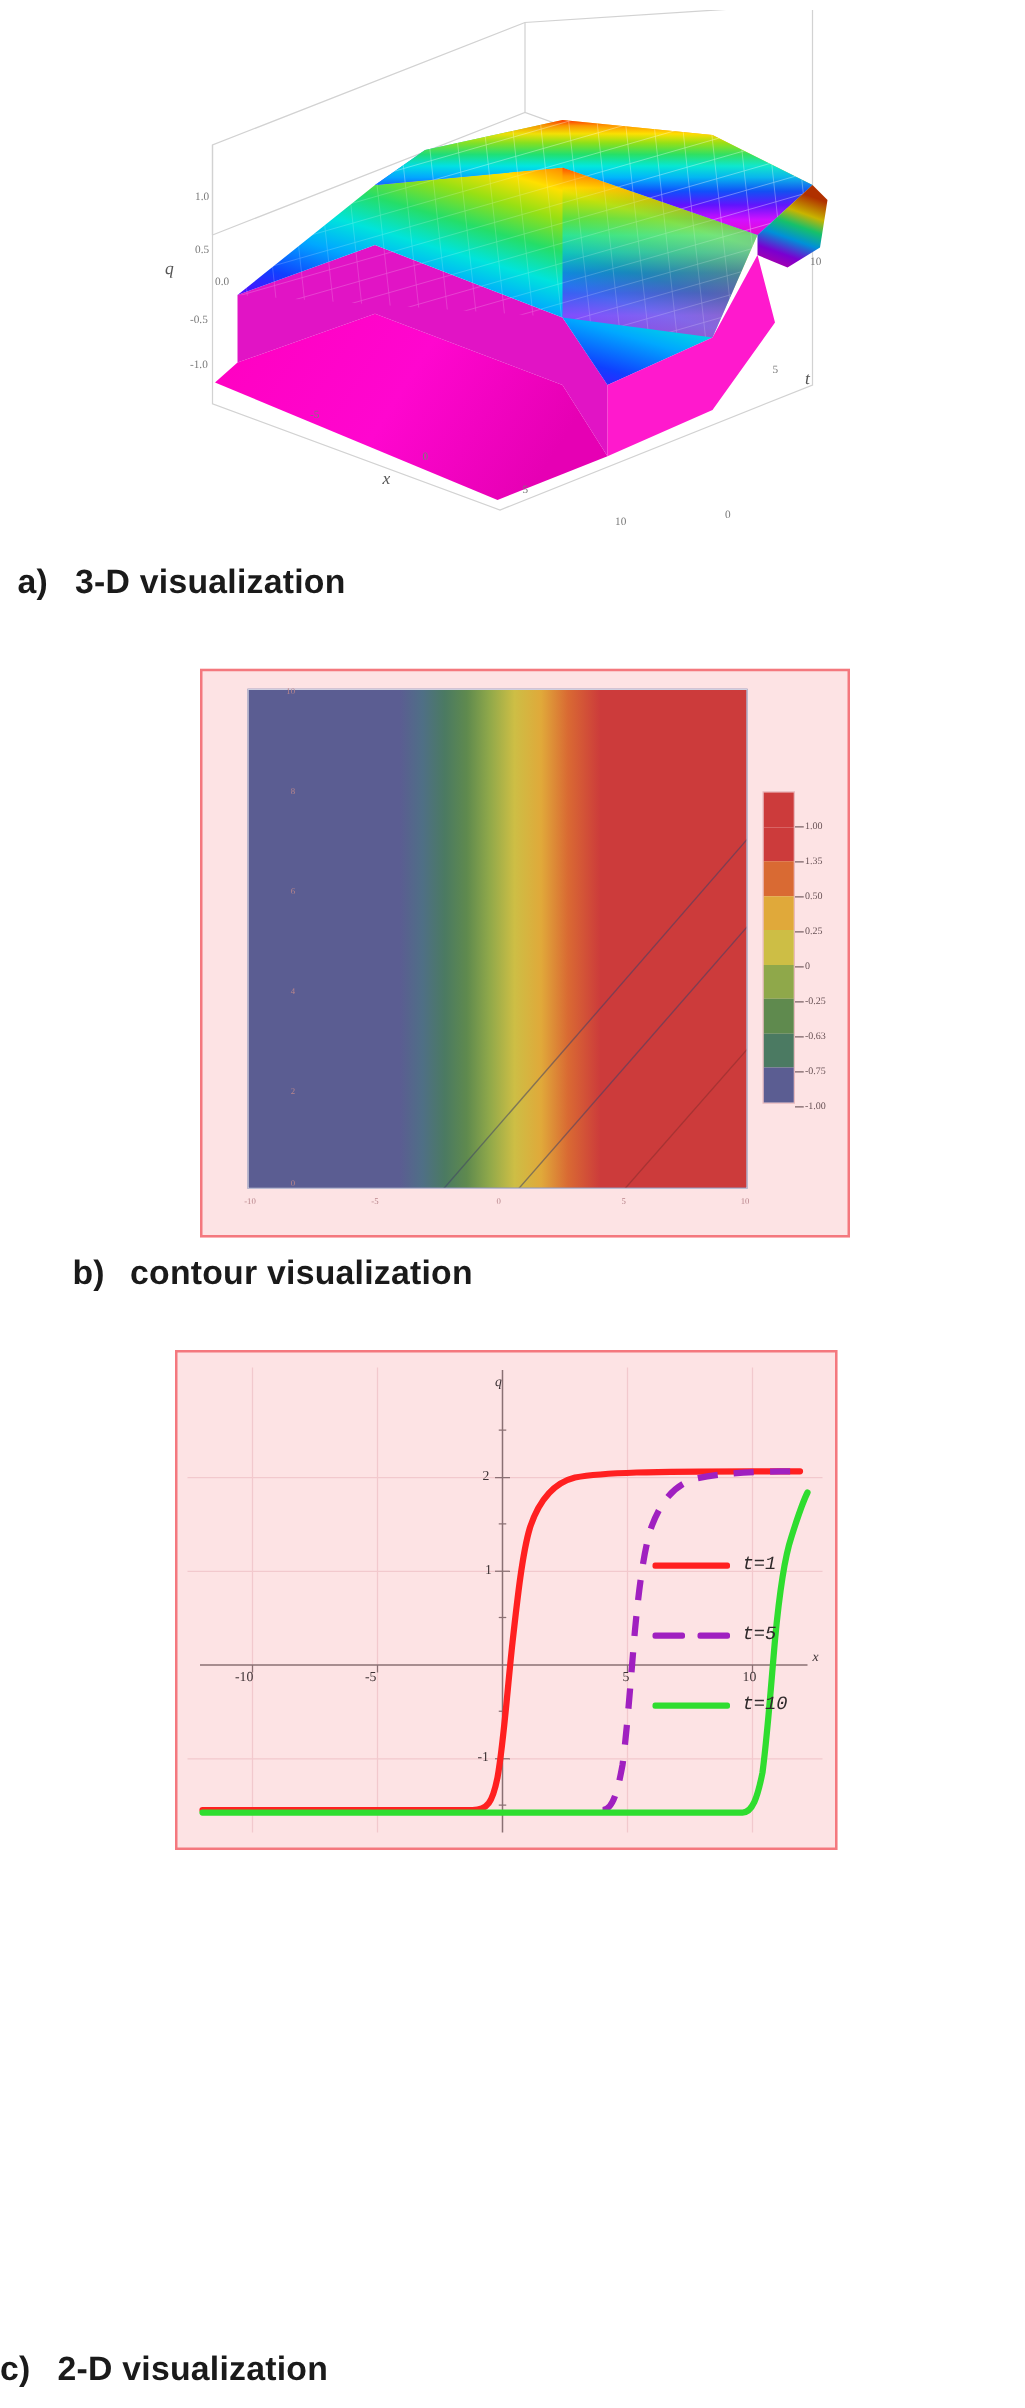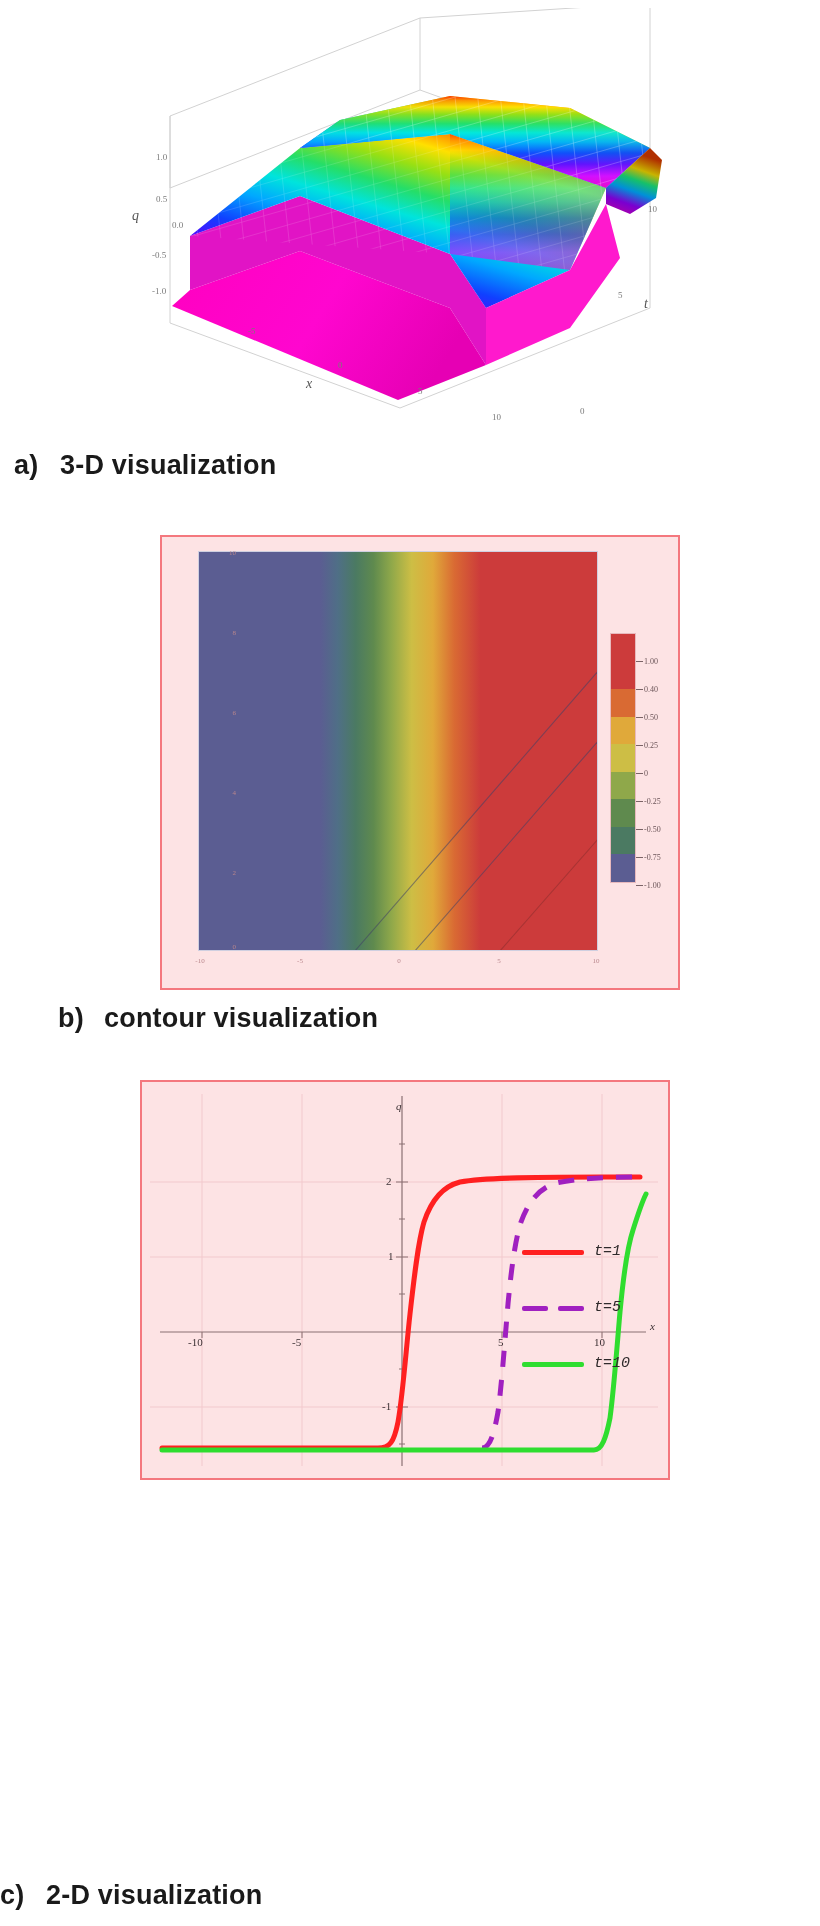--- a/index.html
+++ b/index.html
@@ -206,26 +206,26 @@
   <div class="cbTick" style="top:152px;"></div>
   <div class="cbTick" style="top:180px;"></div>
   <div class="cbTick" style="top:208px;"></div>
   <div class="cbTick" style="top:236px;"></div>
   <div class="cbTick" style="top:264px;"></div>
   <div class="cbTick" style="top:292px;"></div>
   <div class="cbTick" style="top:320px;"></div>
   <div class="cbTick" style="top:348px;"></div>
 
   <div class="cbLbl" style="top:124px;">1.00</div>
-  <div class="cbLbl" style="top:152px;">0.40</div>
+  <div class="cbLbl" style="top:152px;">1.35</div>
   <div class="cbLbl" style="top:180px;text-align:center;">0.50</div>
   <div class="cbLbl" style="top:208px;">0.25</div>
   <div class="cbLbl" style="top:236px;">0</div>
   <div class="cbLbl" style="top:264px;text-align:right;">-0.25</div>
-  <div class="cbLbl" style="top:292px;">-0.50</div>
+  <div class="cbLbl" style="top:292px;">-0.63</div>
   <div class="cbLbl" style="top:320px;">-0.75</div>
   <div class="cbLbl" style="top:348px;">-1.00</div>
 </div>
 
 <div class="caption" style="left:14px;top:1003px;margin-left:44px;">
   <span class="lbl">b)</span><span>contour  visualization</span>
 </div>
 
 <div class="fig" id="panel2d">
   <svg id="plot2d" viewBox="0 0 526 396">

